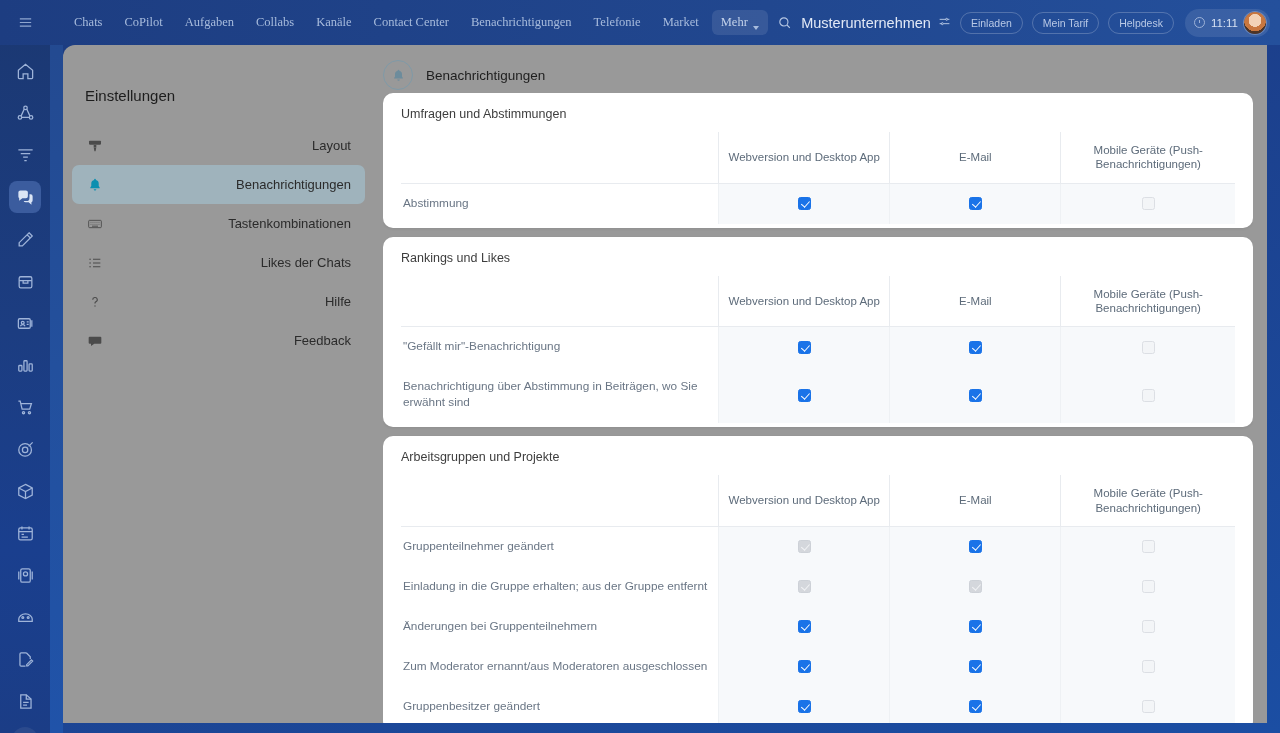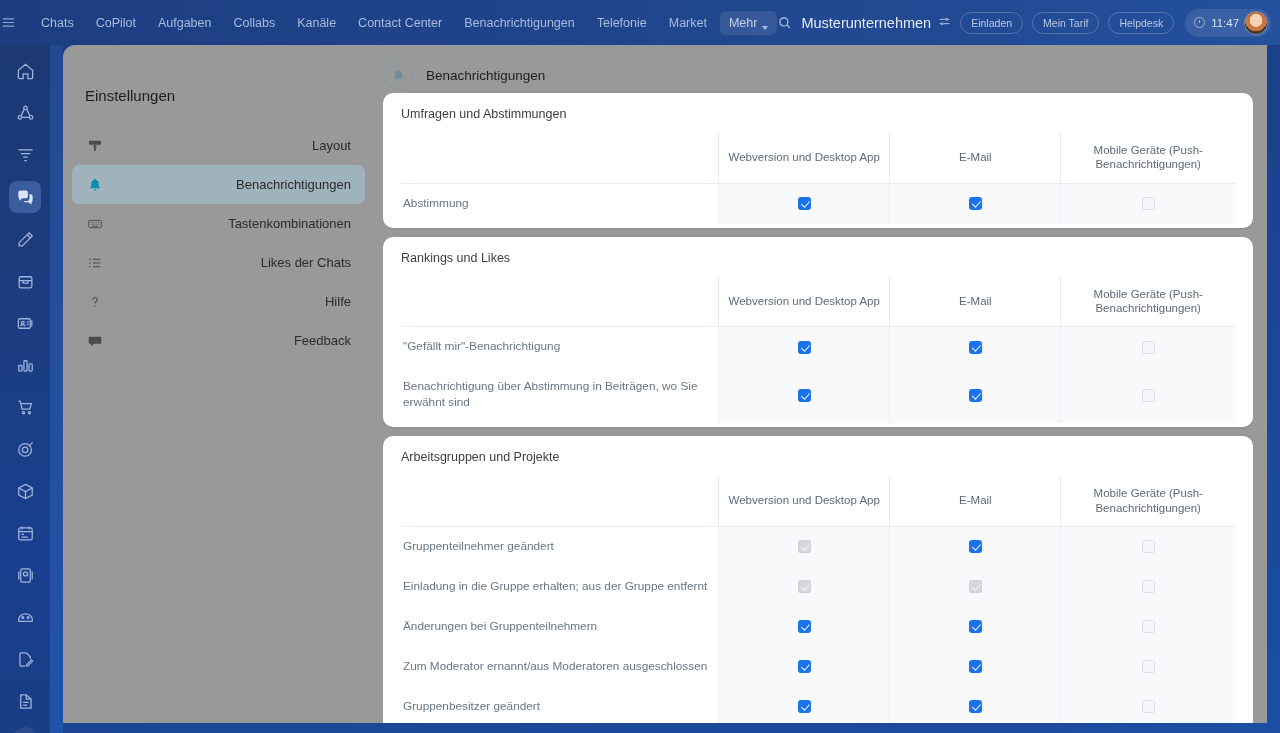--- a/index.html
+++ b/index.html
@@ -52,20 +52,21 @@
     display: flex; align-items: center;
     background: linear-gradient(90deg, #1d3d81 0%, #21478f 60%, #24509c 100%);
     z-index: 4;
   }
   .burger { width: 50px; display: flex; align-items: center; justify-content: center; color: #8fa6cf; }
   .burger svg { width: 17px; height: 17px; }
   .nav { display: flex; align-items: center; gap: 4px; margin-left: 15px; }
   .nav-item {
     font-size: 12.5px; color: #a8bcdd; padding: 5px 9px; border-radius: 6px;
     white-space: nowrap;
+    font-family: Liberation Serif, serif;
   }
   .nav-item.more { background: rgba(255,255,255,.10); color: #c3d2ea; display: flex; align-items: flex-end; gap: 5px; }
   .caret { width: 0; height: 0; border-left: 3.5px solid transparent; border-right: 3.5px solid transparent; border-top: 4px solid #a8bcdd; }
   .top-right { margin-left: auto; display: flex; align-items: center; gap: 9px; padding-right: 10px; }
   .top-search { color: #b6c7e3; display:flex; align-items:center; }
   .top-search svg { width: 15px; height: 15px; }
   .company { font-size: 14.5px; color: #e2e9f6; display: flex; align-items: flex-start; gap: 7px; }
   .company svg { width: 13px; height: 13px; color: #b6c7e3; }
   .pill {
     font-size: 10.5px; color: #b9c9e6; padding: 4px 10px;
@@ -317,21 +318,21 @@
             <path d="M3 8h12M18 8h3M3 16h4M10 16h11"></path>
             <circle cx="16" cy="8" r="1.8"></circle>
             <circle cx="8" cy="16" r="1.8"></circle>
           </svg>
       </div>
       <div class="pill">Einladen</div>
       <div class="pill">Mein Tarif</div>
       <div class="pill">Helpdesk</div>
       <div class="clock-pill">
         <span class="cicon"></span>
-        <span class="ctime">11:47</span>
+        <span class="ctime">11:11</span>
         <span class="user-av"></span>
       </div>
     </div>
   </div>
 
   <div class="overlay">
 
     <div class="settings-side">
       <div class="settings-title">Einstellungen</div>
       <div class="side-list">

